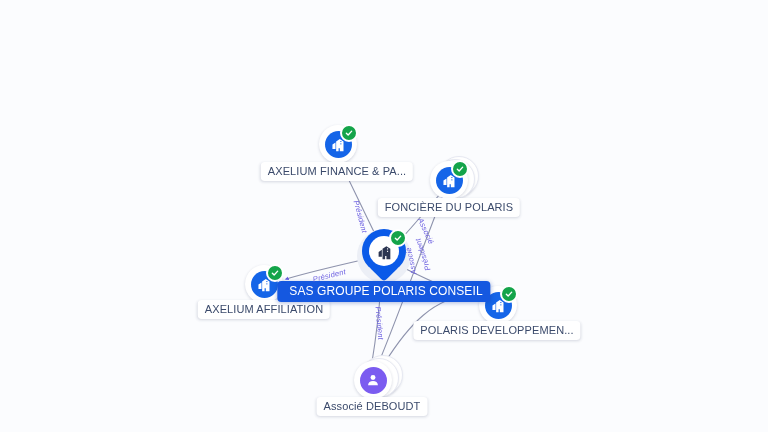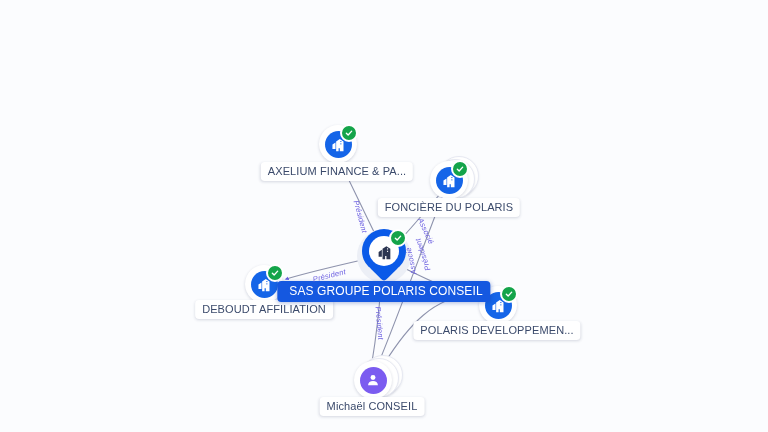--- a/index.html
+++ b/index.html
@@ -153,21 +153,21 @@
           <rect x="15.5" y="11" width="1.6" height="1.6" fill="#1565e8"></rect>
         </svg>
       </div>
       <div class="badge">
         <svg width="8" height="8" viewBox="0 0 24 24" fill="none" stroke="#ffffff" stroke-width="4" stroke-linecap="round" stroke-linejoin="round">
           <path d="M4 12.5 L9.5 18 L20 6.5"></path>
         </svg>
       </div>
     </div>
   </div>
-  <div class="lbl" style="left:264px;top:256px;">DEBOUDT AFFILIATION</div>
+  <div class="lbl" style="left:264px;top:256px;">AXELIUM AFFILIATION</div>
 
   <div class="node" style="left:498px;top:261px;">
     <div class="disc">
       <div class="inner">
         <svg width="16" height="16" viewBox="0 0 24 24" fill="#ffffff">
           <path d="M3 20v-7l5-3.6V20H3zm6 0V8l6-4 6 4v16h-6v-5h-2v5H9z" transform="scale(.92) translate(1,1)"></path>
           <rect x="15.5" y="7.5" width="1.6" height="1.6" fill="#1565e8"></rect>
           <rect x="15.5" y="11" width="1.6" height="1.6" fill="#1565e8"></rect>
         </svg>
       </div>
@@ -185,21 +185,21 @@
     <div class="stack" style="width:38px;height:38px;left:5px;top:-3px;"></div>
     <div class="disc person">
       <div class="inner">
         <svg width="16" height="16" viewBox="0 0 24 24" fill="#ffffff">
           <circle cx="12" cy="8.2" r="3.7"></circle>
           <path d="M4.6 20c0-4.1 3.3-6.4 7.4-6.4s7.4 2.3 7.4 6.4z"></path>
         </svg>
       </div>
     </div>
   </div>
-  <div class="lbl person" style="left:372px;top:353px;">Michaël CONSEIL</div>
+  <div class="lbl person" style="left:372px;top:353px;">Associé DEBOUDT</div>
 
   <div class="node" style="left:384px;top:212px;">
     <div class="pin-halo"></div>
     <div class="pin">
       <div class="ptip"></div>
       <div class="pbody"></div>
       <div class="pcore">
         <svg width="17" height="17" viewBox="0 0 24 24" fill="#2c3652">
           <path d="M3 20v-7l5-3.6V20H3zm6 0V8l6-4 6 4v16h-6v-5h-2v5H9z" transform="scale(.92) translate(1,1)"></path>
           <rect x="15.5" y="7.5" width="1.6" height="1.6" fill="#ffffff"></rect>

